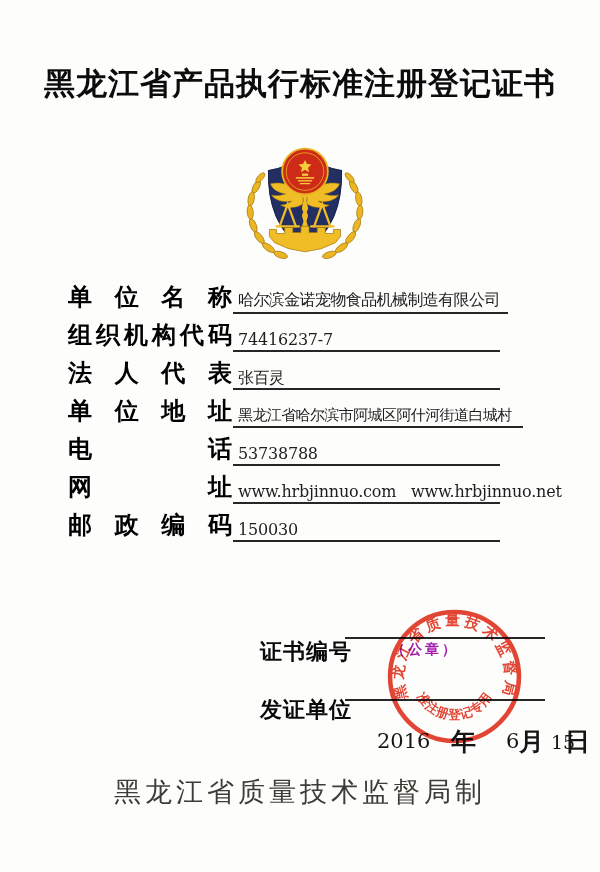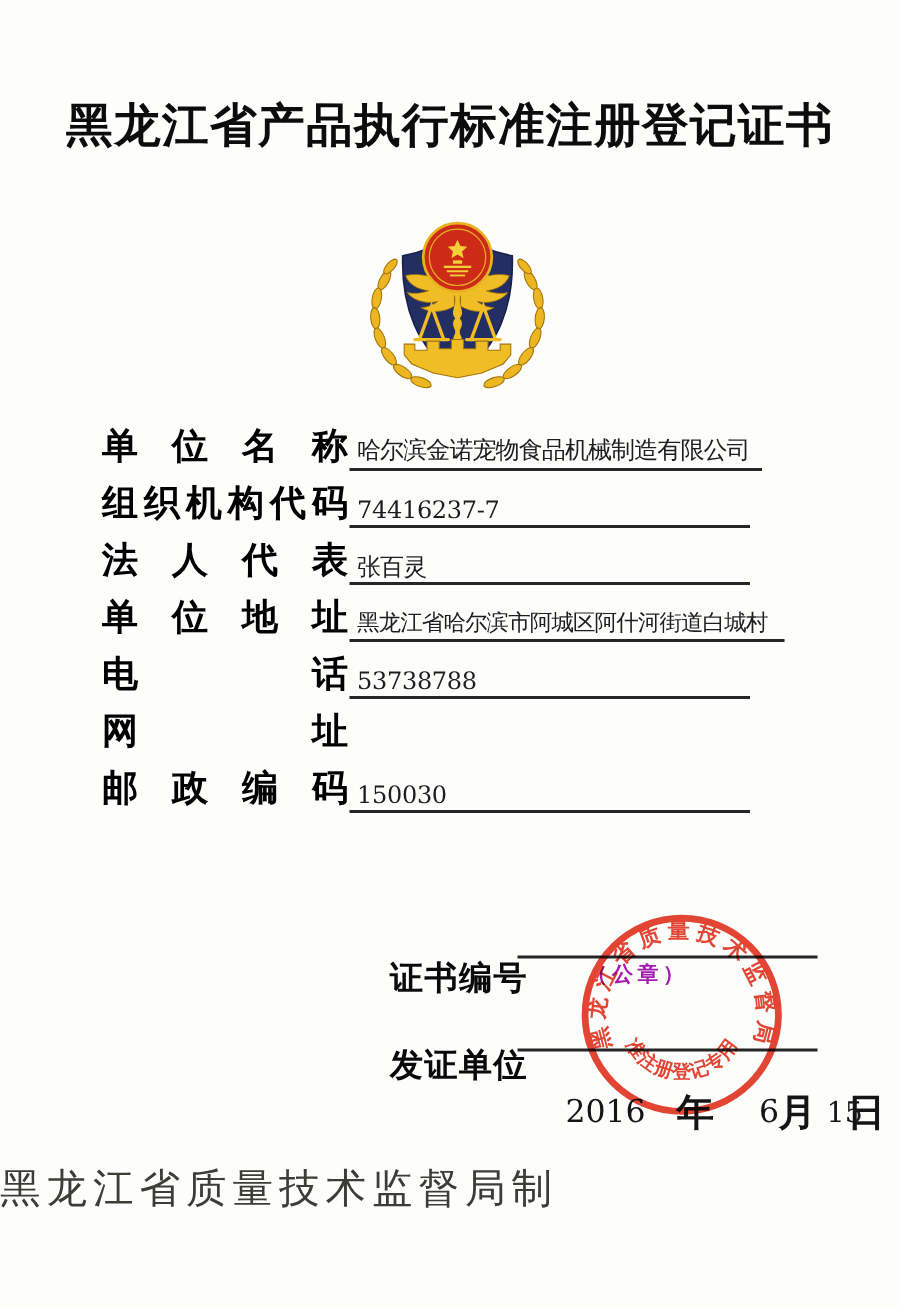--- a/index.html
+++ b/index.html
@@ -38,21 +38,21 @@
   }
   .issue-line{position:absolute;left:345px;width:200px;border-top:2px solid #262626;}
   .gongzhang{
     position:absolute;left:391px;top:641px;font-size:14px;font-weight:bold;
     letter-spacing:3px;color:#a21caf;white-space:nowrap;
   }
   .date-part{position:absolute;color:#151515;white-space:nowrap;}
   .date-num{font-size:21px;}
   .date-cn{font-size:25px;font-weight:bold;}
   .footer{
-    position:absolute;top:774px;left:0;width:100%;
+    position:absolute;top:774px;left:0;width:100%;text-align:center;
     font-size:27px;letter-spacing:4px;color:#3d3d36;
   }
   .seal{
     position:absolute;left:384px;top:606px;width:141px;height:141px;
     mix-blend-mode:multiply;opacity:0.93;
   }
 </style>
 </head>
 <body>
 
@@ -174,20 +174,23 @@
       </div>
     <div class="field">
       <span class="value">53738788</span>
     </div>
   </div>
   <div class="row" style="top:473px">
     <div class="label justify-chars">
         <span>网</span>
         <span>址</span>
       </div>
+    <div class="field">
+      <span class="value">www.hrbjinnuo.com   www.hrbjinnuo.net</span>
+    </div>
   </div>
   <div class="row" style="top:511px">
     <div class="label justify-chars">
         <span>邮</span>
         <span>政</span>
         <span>编</span>
         <span>码</span>
       </div>
     <div class="field">
       <span class="value">150030</span>

